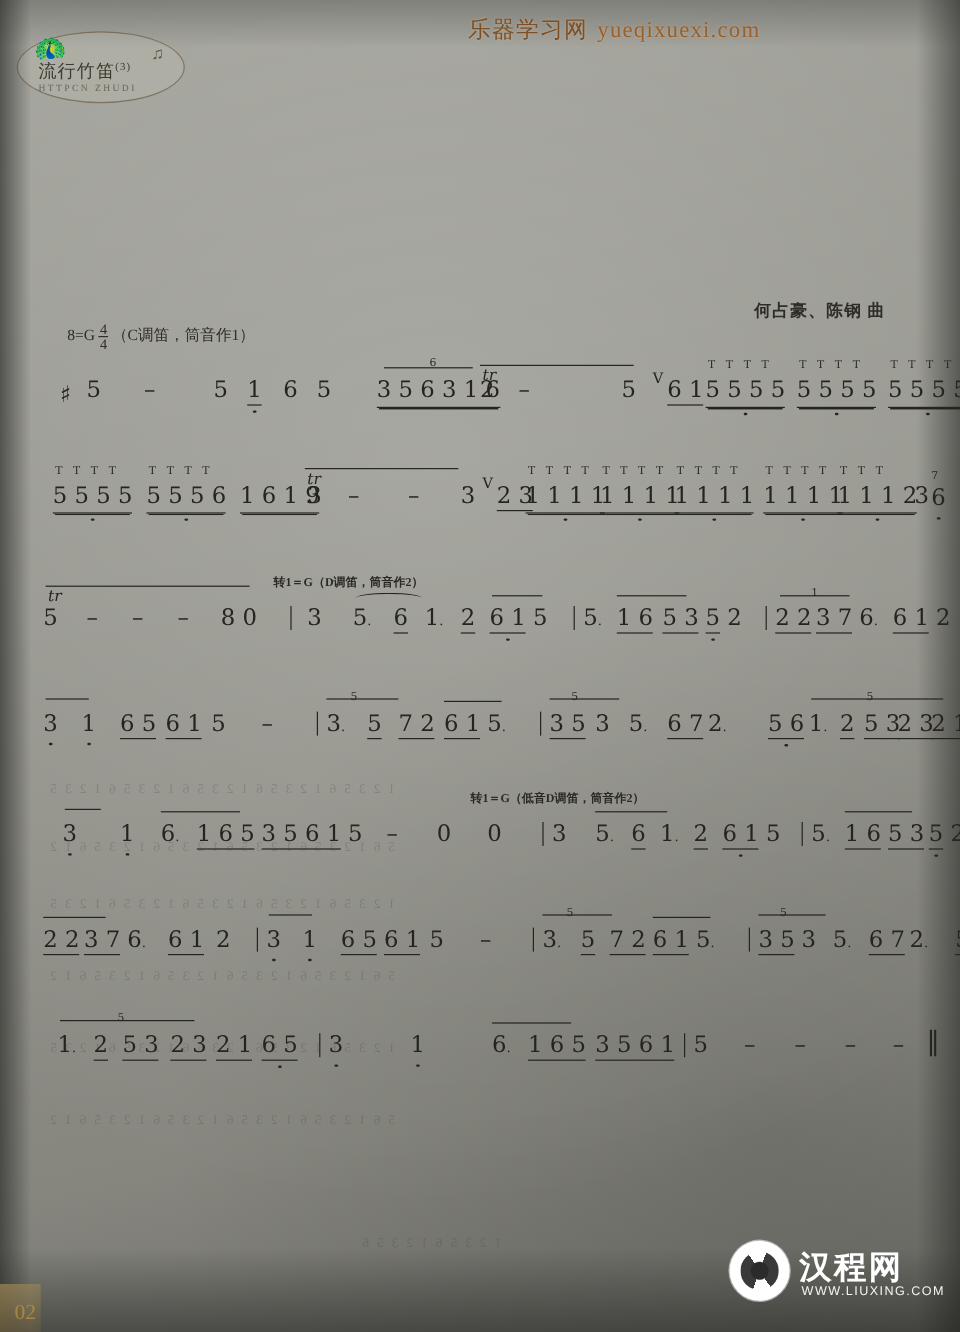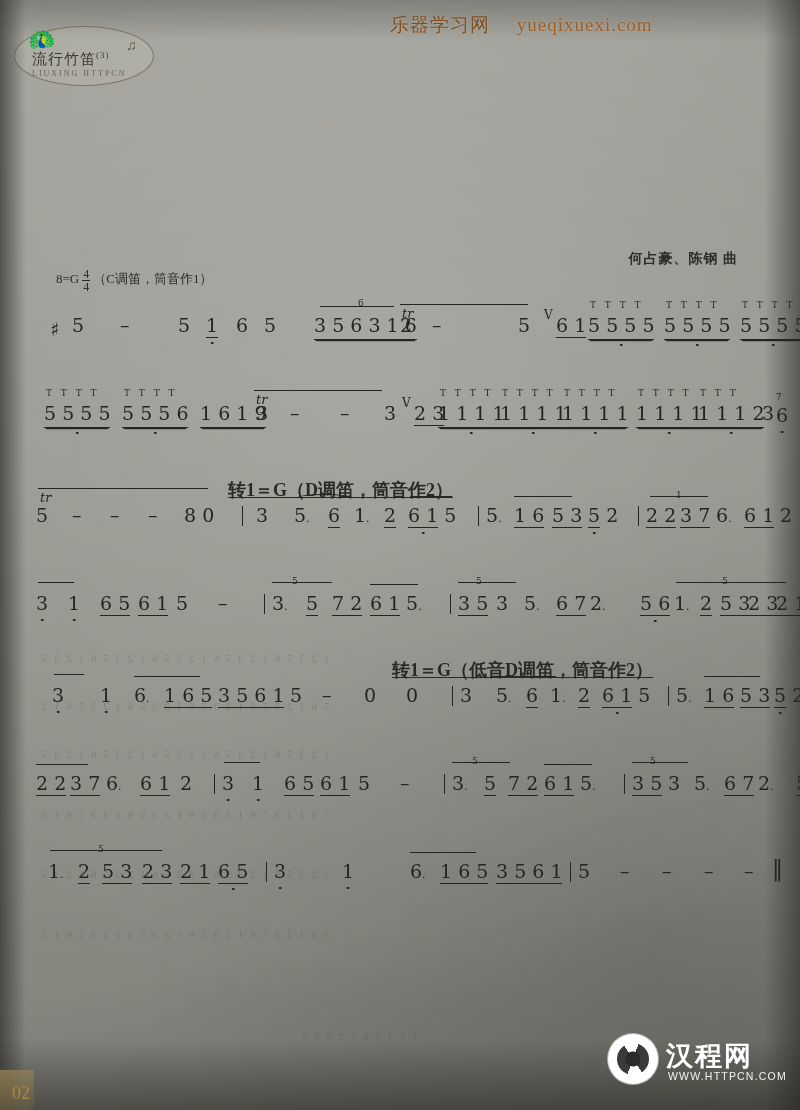--- a/index.html
+++ b/index.html
@@ -55,21 +55,21 @@
   .watermark-top {
     position: absolute;
     top: 12px; left: 390px;
     font-size: 19px;
     color: #8a5a2a;
     letter-spacing: 1px;
     font-family: "Liberation Serif", serif;
     text-shadow: 0 0 2px rgba(255,220,180,0.35);
   }
   .watermark-top .cn { color: #7d4f24; font-family: Liberation Mono, monospace; }
-  .watermark-top .url { color: #9a5f28; margin-left: 21px; }
+  .watermark-top .url { color: #9a5f28; margin-left: 2px; }
 
   
   .logo-stamp {
     position: absolute;
     left: 14px; top: 26px;
     width: 140px; height: 62px;
   }
   .logo-stamp .oval {
     position: absolute; left: 0; top: 0;
     width: 138px; height: 58px;
@@ -128,25 +128,24 @@
     text-align: center;
     line-height: 1;
     margin: 0 3px;
     font-size: 12px;
   }
   .key-sig .frac .num { display: block; border-bottom: 1px solid #2f2d28; padding: 0 1px;}
   .key-sig .frac .den { display: block; padding: 0 1px;}
 
   .modulation {
     position: absolute;
-    font-size: 18px;
+    font-size: 10px;
     color: #2b2924;
     white-space: nowrap;
     font-weight: 700;
-    text-decoration: underline;
   }
 
   
   .line {
     position: absolute;
     left: 28px;
     width: 744px;
     height: 40px;
     color: #26241f;
     font-family: "DejaVu Serif", serif;
@@ -241,21 +240,21 @@
     <span class="cn">乐器学习网</span>
     <span class="url">yueqixuexi.com</span>
   </div>
 
   <div class="logo-stamp">
     <div class="oval"></div>
     <div class="bird">🦚</div>
     <div class="cn-name">
       <span>流行竹笛</span><span class="sup">(3)</span>
     </div>
-    <div class="py">LIUXING HTTPCN</div>
+    <div class="py">HTTPCN ZHUDI</div>
     <div class="note">♫</div>
   </div>
 
 
   <div class="composer">何占豪、陈钢 曲</div>
 
   <div class="key-sig">
     <span>8=G</span><span class="frac"><span class="num">4</span><span class="den">4</span></span><span>（C调笛，筒音作1）</span>
   </div>
 
@@ -473,18 +472,18 @@
     <div class="seg" style="left:592px; top:4px;">–</div>
     <div class="seg" style="left:634px; top:4px;">–</div>
     <div class="seg" style="left:676px; top:4px;">–</div>
     <div class="seg" style="left:716px; top:4px;">–</div>
     <div class="seg" style="left:744px; top:0px; font-size:22px; letter-spacing:-1px;">‖</div>
   </div>
 
   <div class="hanchen">
     <div class="circle"></div>
     <div class="name">汉程网</div>
-    <div class="url">WWW.HTTPCN.COM</div>
+    <div class="url">WWW.LIUXING.COM</div>
   </div>
 
   <div class="corner-tape"></div>
   <div class="page-number">02</div>
 </div>
 
 </body></html>

